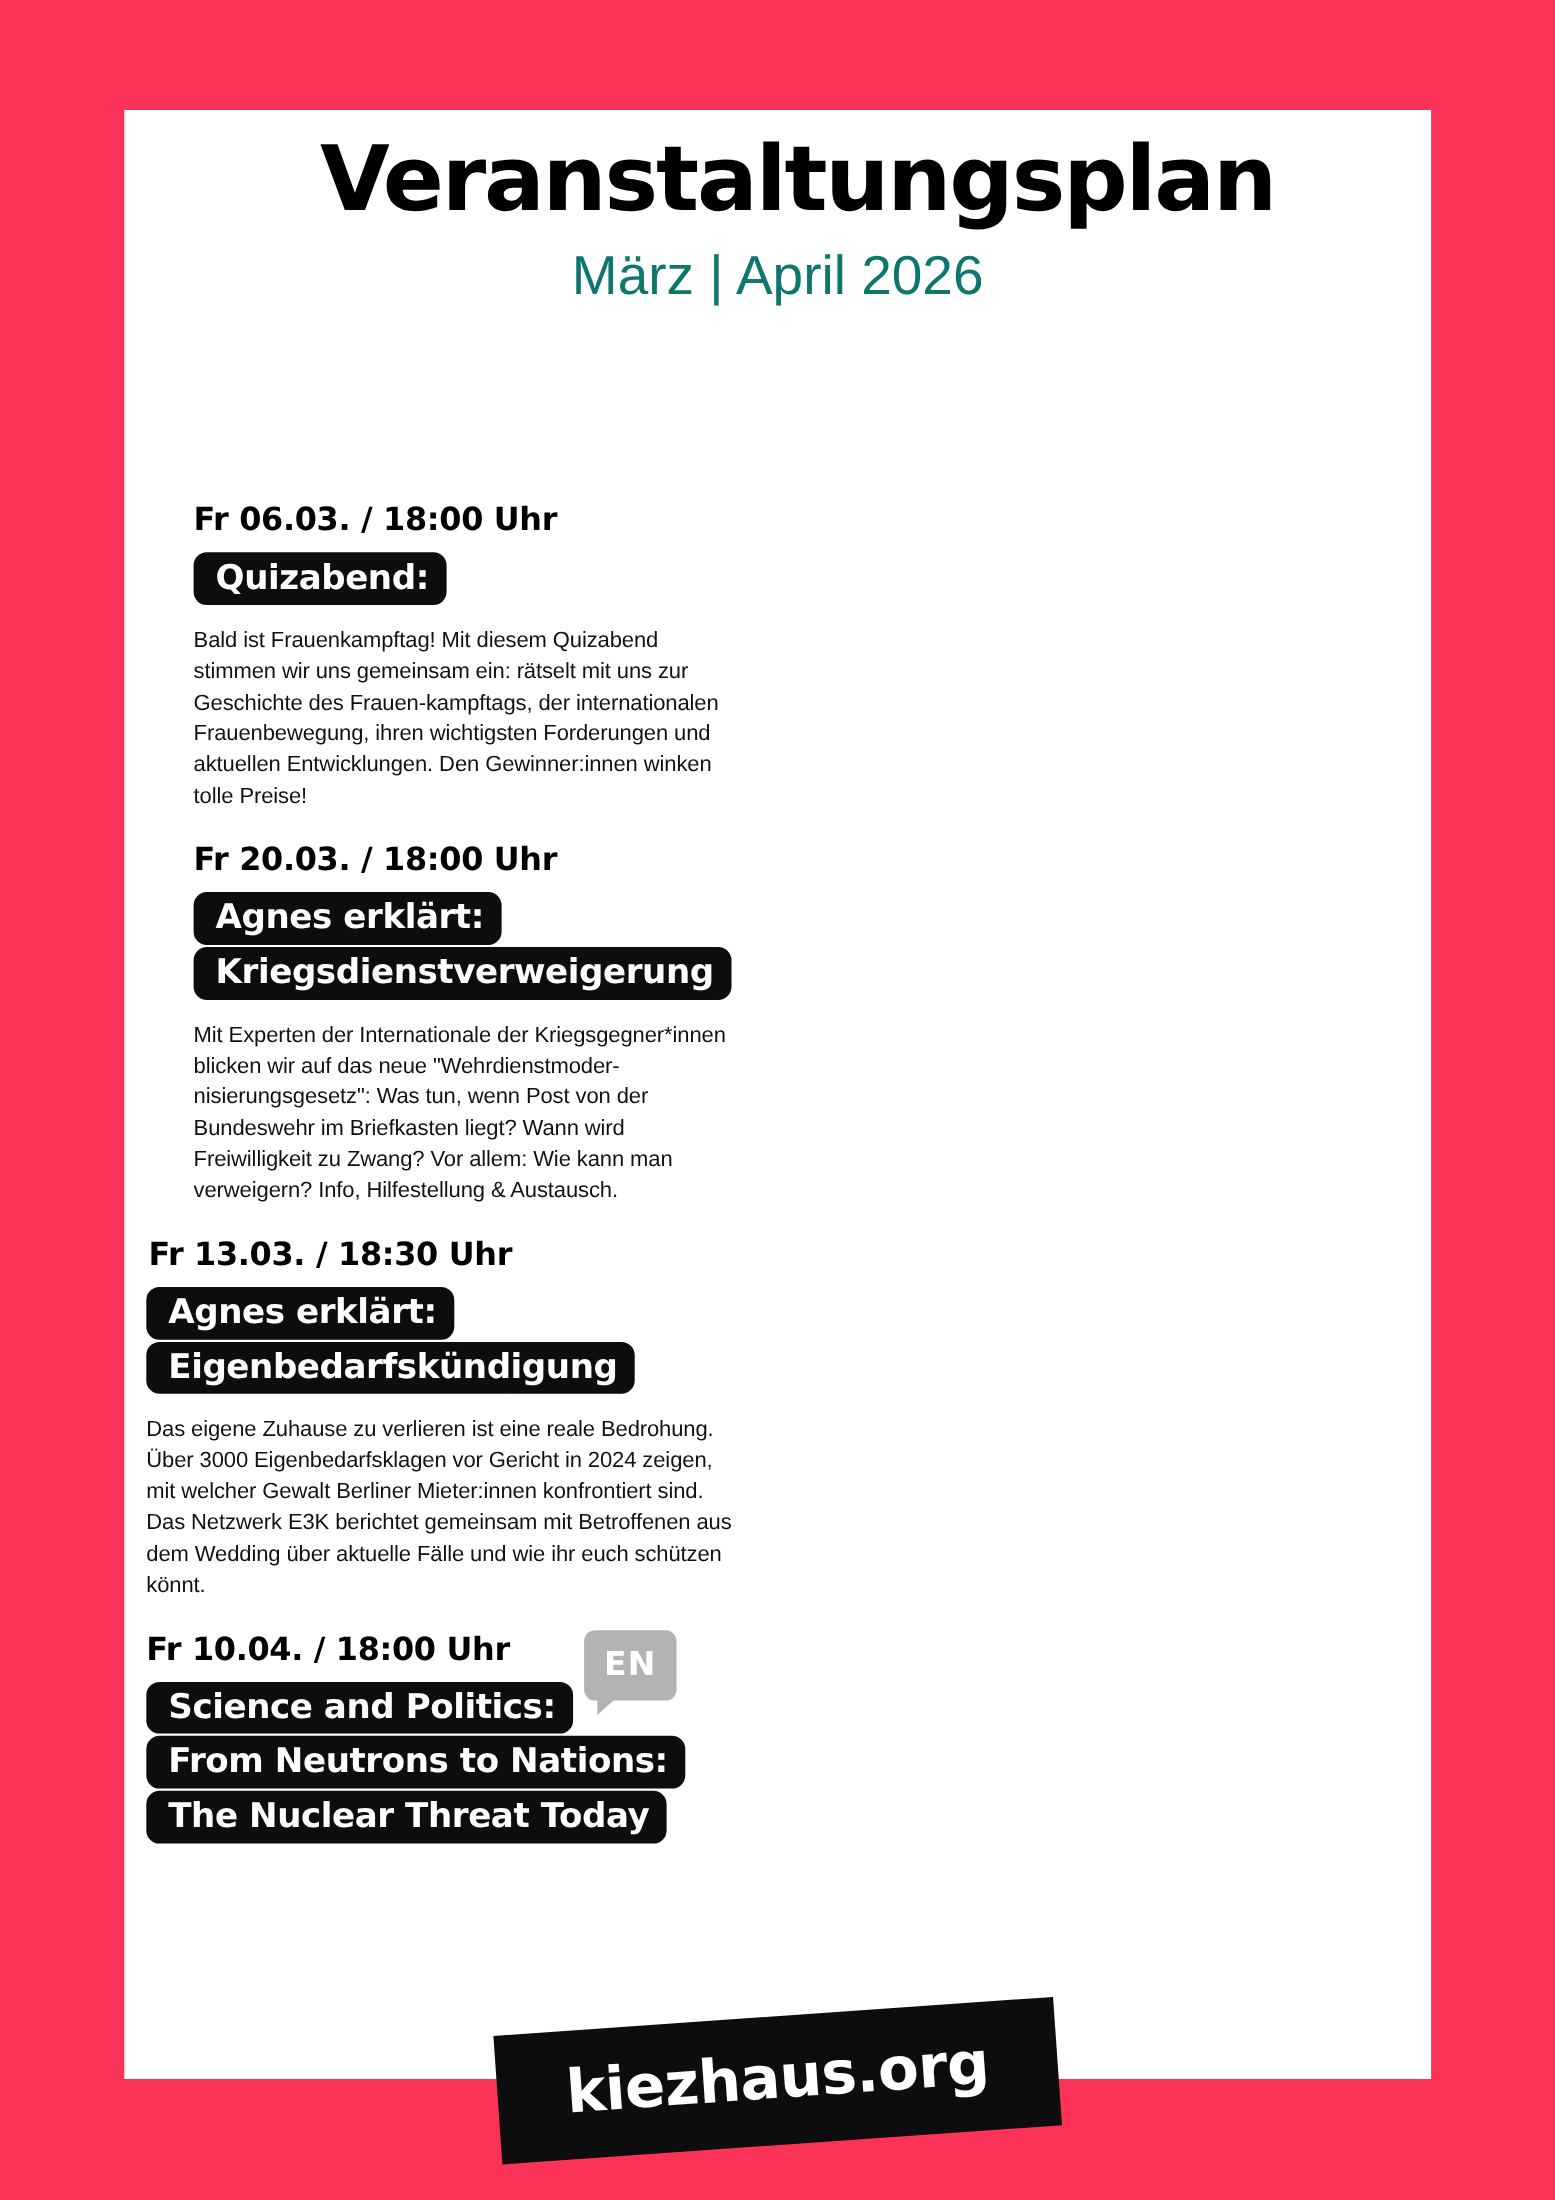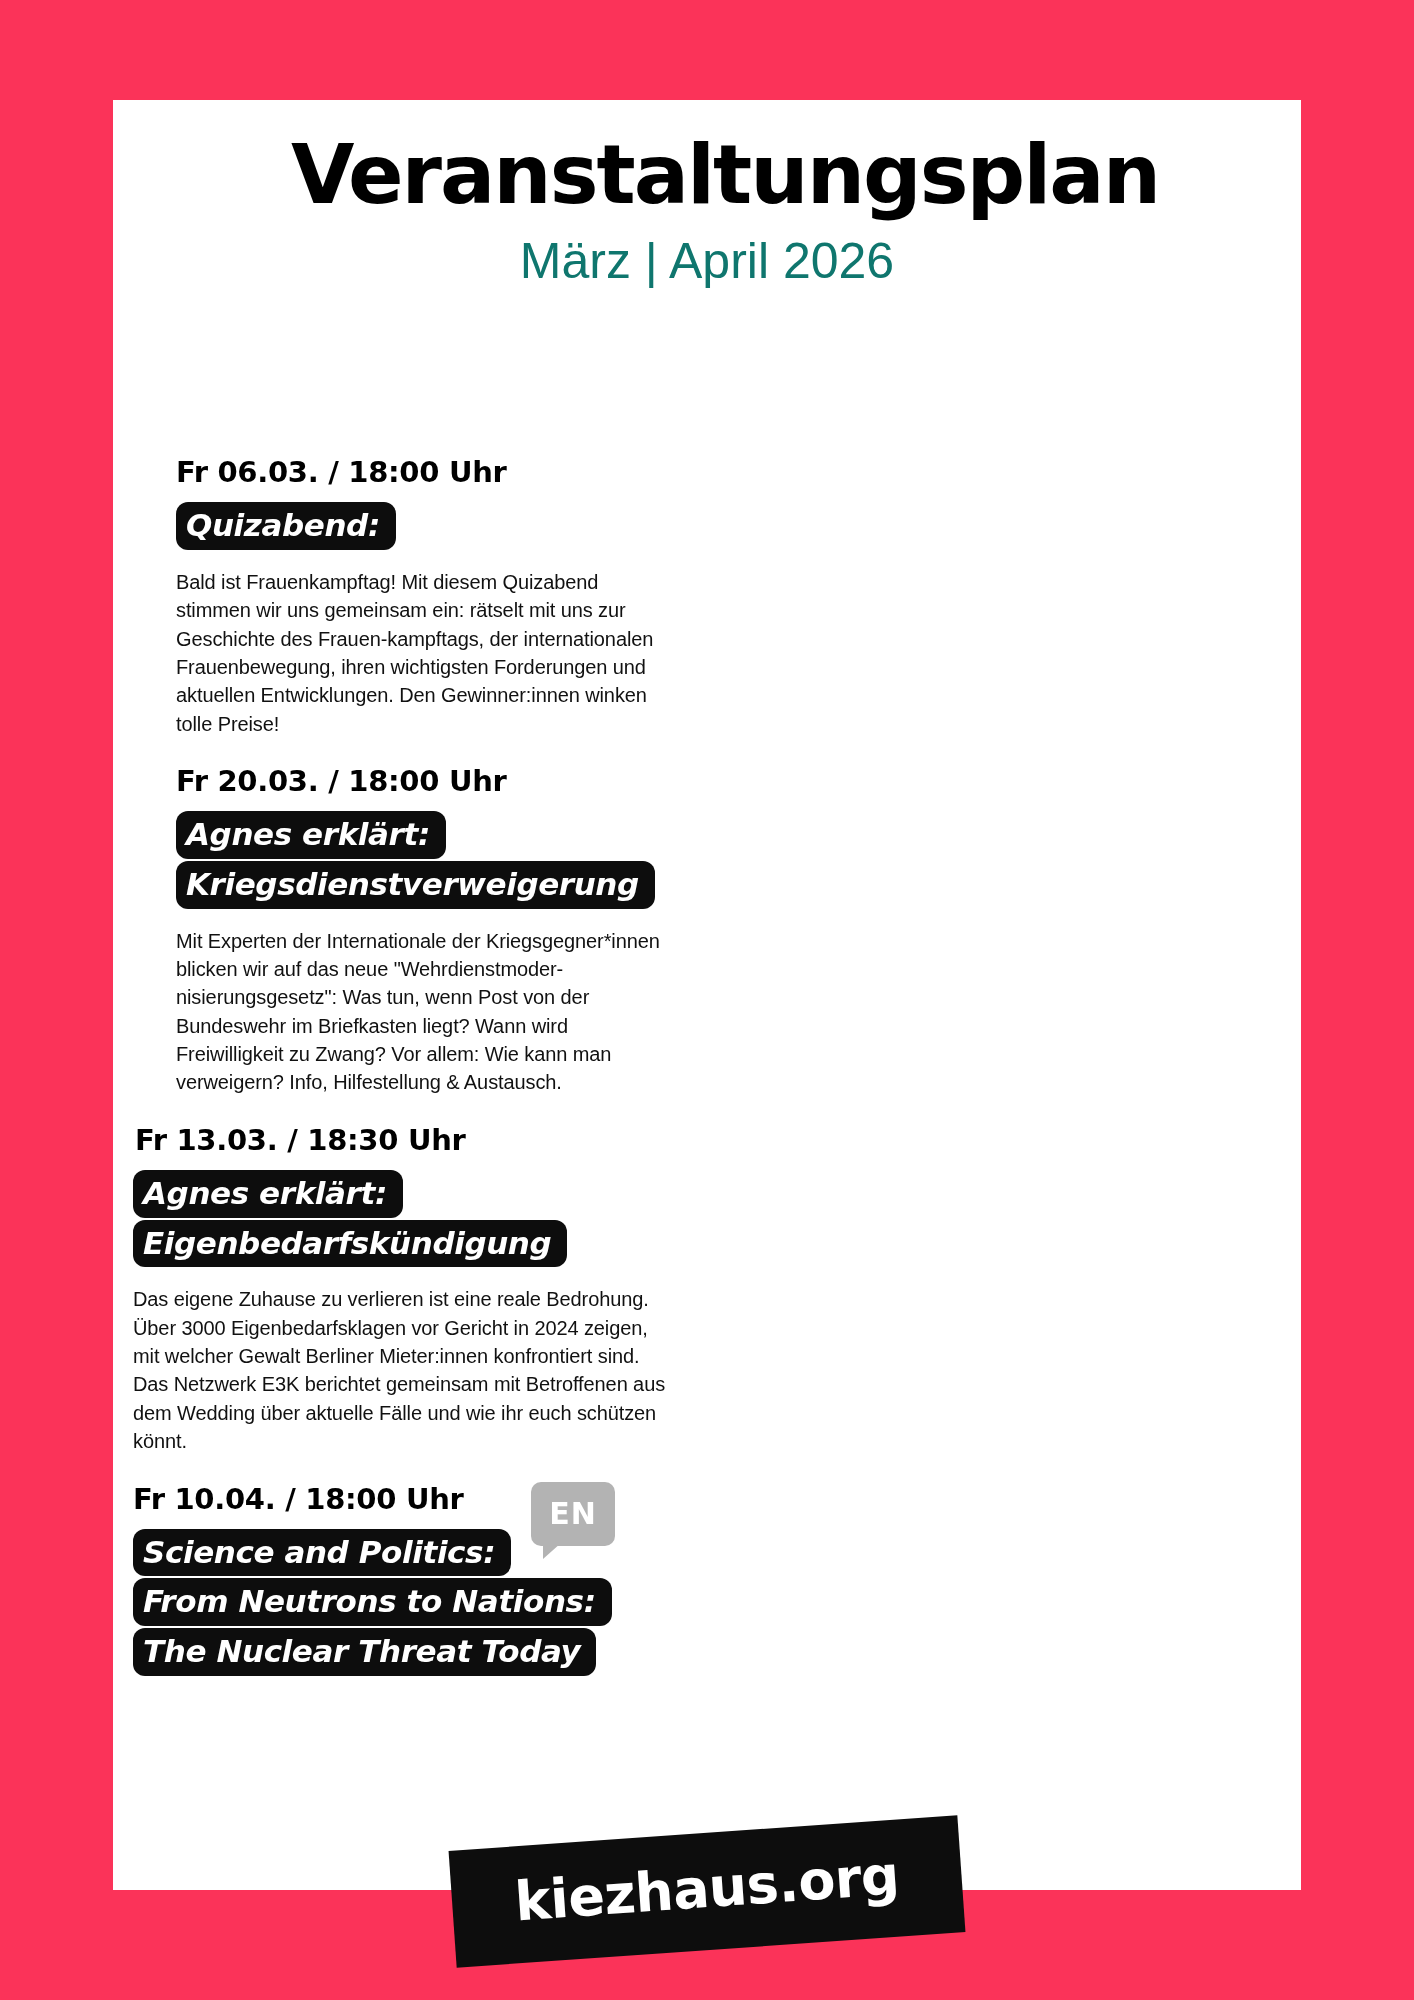--- a/index.html
+++ b/index.html
@@ -21,21 +21,21 @@
     height: 1790px;
     background: #ffffff;
   }
   .title {
     text-align: center;
     font-family: "DejaVu Sans", sans-serif;
     font-weight: bold;
     font-size: 82px;
     letter-spacing: -2px;
     color: #000;
-    margin-top: 34px;
+    margin-top: 23px;
     line-height: 1.0;
     padding-left: 36px;
   }
   .subtitle {
     text-align: center;
     font-family: "Liberation Sans", sans-serif;
     font-size: 50px;
     color: #0f766e;
     margin-top: 16px;
     letter-spacing: 0px;
@@ -74,26 +74,25 @@
     margin-bottom: 18px;
   }
   .ev-title .line {
     display: table;
     background: #0d0d0d;
     color: #fff;
     font-family: "DejaVu Sans", sans-serif;
     font-weight: bold;
     font-size: 31px;
     letter-spacing: -0.4px;
-    padding: 6px 16px 7px 10px;
+    padding: 6px 16px 7px 20px;
     border-radius: 12px;
     margin-bottom: 2px;
     line-height: 1.12;
     white-space: nowrap;
-    font-style: italic;
   }
   .ev-body {
     font-family: "Liberation Sans", sans-serif;
     font-size: 20px;
     line-height: 1.42;
     color: #111;
     letter-spacing: -0.1px;
   }
   .en-badge {
     position: absolute;

